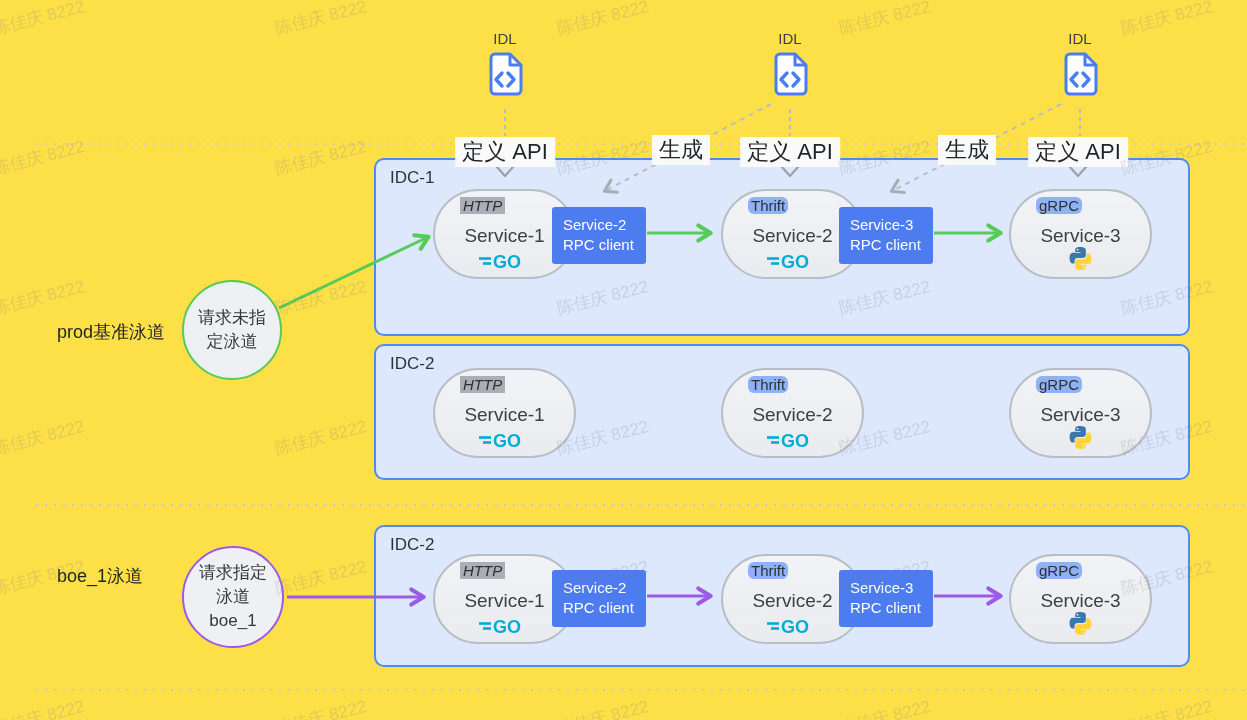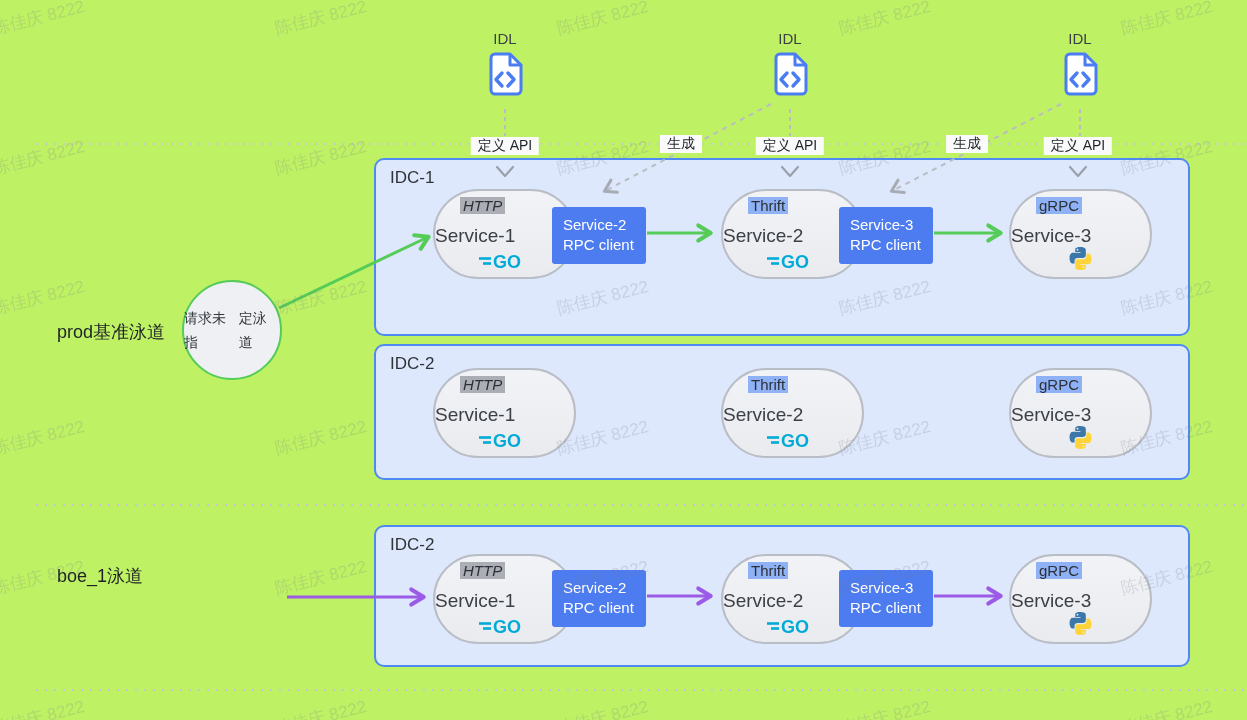--- a/index.html
+++ b/index.html
@@ -1,49 +1,49 @@
 <!DOCTYPE html>
 <html><head>
 <meta charset="utf-8">
 <style>
   html,body{margin:0;padding:0;}
   body{background:#fafafa;font-family:"Liberation Sans","DejaVu Sans",sans-serif;}
-  #stage{position:relative;width:1247px;height:720px;background:#bef264;overflow:hidden;}
+  #stage{position:relative;width:1247px;height:720px;background:#fde047;overflow:hidden;}
 
   
   .idl-group{position:absolute;width:76px;text-align:center;z-index:2;}
   .idl-label{font-size:15px;color:#3c4046;margin-bottom:4px;}
 
   
-  .flow-label{position:absolute;transform:translateX(-50%);font-size:14px;color:#1f2428;
+  .flow-label{position:absolute;transform:translateX(-50%);font-size:22px;color:#1f2428;
               background:#fafafa;padding:0 7px;z-index:6;white-space:nowrap;}
 
   
   .cluster{position:absolute;left:374px;width:816px;background:#dde8fc;border:2.5px solid #4f8af2;
            border-radius:10px;box-sizing:border-box;z-index:1;}
   .cluster-title{position:absolute;left:14px;top:8px;font-size:17px;color:#2f3338;}
 
   
   .stadium{position:absolute;width:143px;height:90px;border-radius:45px;
            background:linear-gradient(180deg,#f2f3f6 0%,#e9ebef 100%);
            border:2px solid #b9bdc5;box-sizing:border-box;z-index:2;}
   .badge{position:absolute;left:25px;top:6px;font-size:15px;padding:0 3px;color:#2c3036;}
   .badge.gray{background:#abaeb5;font-style:italic;}
-  .badge.blue{background:#8fb1f6;}
-  .svc-name{position:absolute;left:0;top:34px;width:100%;text-align:left;font-size:19px;color:#3b4047;}
+  .badge.blue{background:#8fb1f6;border-radius:6px;}
+  .svc-name{position:absolute;left:0;top:34px;width:100%;text-align:center;font-size:19px;color:#3b4047;}
   .svc-logo{position:absolute;left:0;bottom:6px;width:100%;display:flex;justify-content:center;align-items:flex-end;}
 
   
   .rpcbox{position:absolute;width:94px;height:57px;background:#4c7cf0;border-radius:3px;color:#fff;
           font-size:15px;line-height:20px;padding:8px 0 0 11px;box-sizing:border-box;z-index:3;}
 
   
   .lane-circle{position:absolute;border-radius:50%;background:#eef0f3;box-sizing:border-box;
-               display:flex;justify-content:center;align-items:center;
-               font-size:14px;line-height:24px;color:#34383e;z-index:5;}
+               display:flex;flex-direction:column;justify-content:center;align-items:center;
+               font-size:17px;line-height:24px;color:#34383e;z-index:5;}
   .lane-circle.green{border:2.5px solid #55cb58;}
   .lane-circle.purple{border:2.5px solid #9b5be6;}
   .lane-label{position:absolute;font-size:18px;color:#1e2125;z-index:2;white-space:nowrap;}
 
   #connector-layer{position:absolute;left:0;top:0;z-index:4;pointer-events:none;}
 
   
   #watermark-layer{position:absolute;left:0;top:0;width:100%;height:100%;z-index:8;pointer-events:none;}
   .wm{position:absolute;transform:rotate(-14deg);font-size:17px;color:rgba(125,125,140,.22);white-space:nowrap;}
 </style>
@@ -219,20 +219,25 @@
     </div>
   </div>
 
   <div class="lane-label" style="left:57px;top:320px;">prod基准泳道</div>
   <div class="lane-circle green" style="left:182px;top:280px;width:100px;height:100px;">
     <span>请求未指</span>
     <span>定泳道</span>
   </div>
 
   <div class="lane-label" style="left:57px;top:564px;">boe_1泳道</div>
+  <div class="lane-circle purple" style="left:182px;top:546px;width:102px;height:102px;">
+    <span>请求指定</span>
+    <span>泳道</span>
+    <span>boe_1</span>
+  </div>
 
   <svg id="connector-layer" width="1247" height="720" viewBox="0 0 1247 720">
     <defs>
       <marker id="ah-green" markerUnits="userSpaceOnUse" markerWidth="22" markerHeight="22" viewBox="-13 -8 16 16" refX="-0.5" refY="0" orient="auto">
         <path d="M-9 -5.5 L0 0 L-9 5.5" fill="none" stroke="#55cb58" stroke-width="3" stroke-linecap="round" stroke-linejoin="round"></path>
       </marker>
       <marker id="ah-purple" markerUnits="userSpaceOnUse" markerWidth="22" markerHeight="22" viewBox="-13 -8 16 16" refX="-0.5" refY="0" orient="auto">
         <path d="M-9 -5.5 L0 0 L-9 5.5" fill="none" stroke="#9b5be6" stroke-width="3" stroke-linecap="round" stroke-linejoin="round"></path>
       </marker>
       <marker id="ah-gray" markerUnits="userSpaceOnUse" markerWidth="22" markerHeight="22" viewBox="-13 -8 16 16" refX="-0.5" refY="0" orient="auto">

